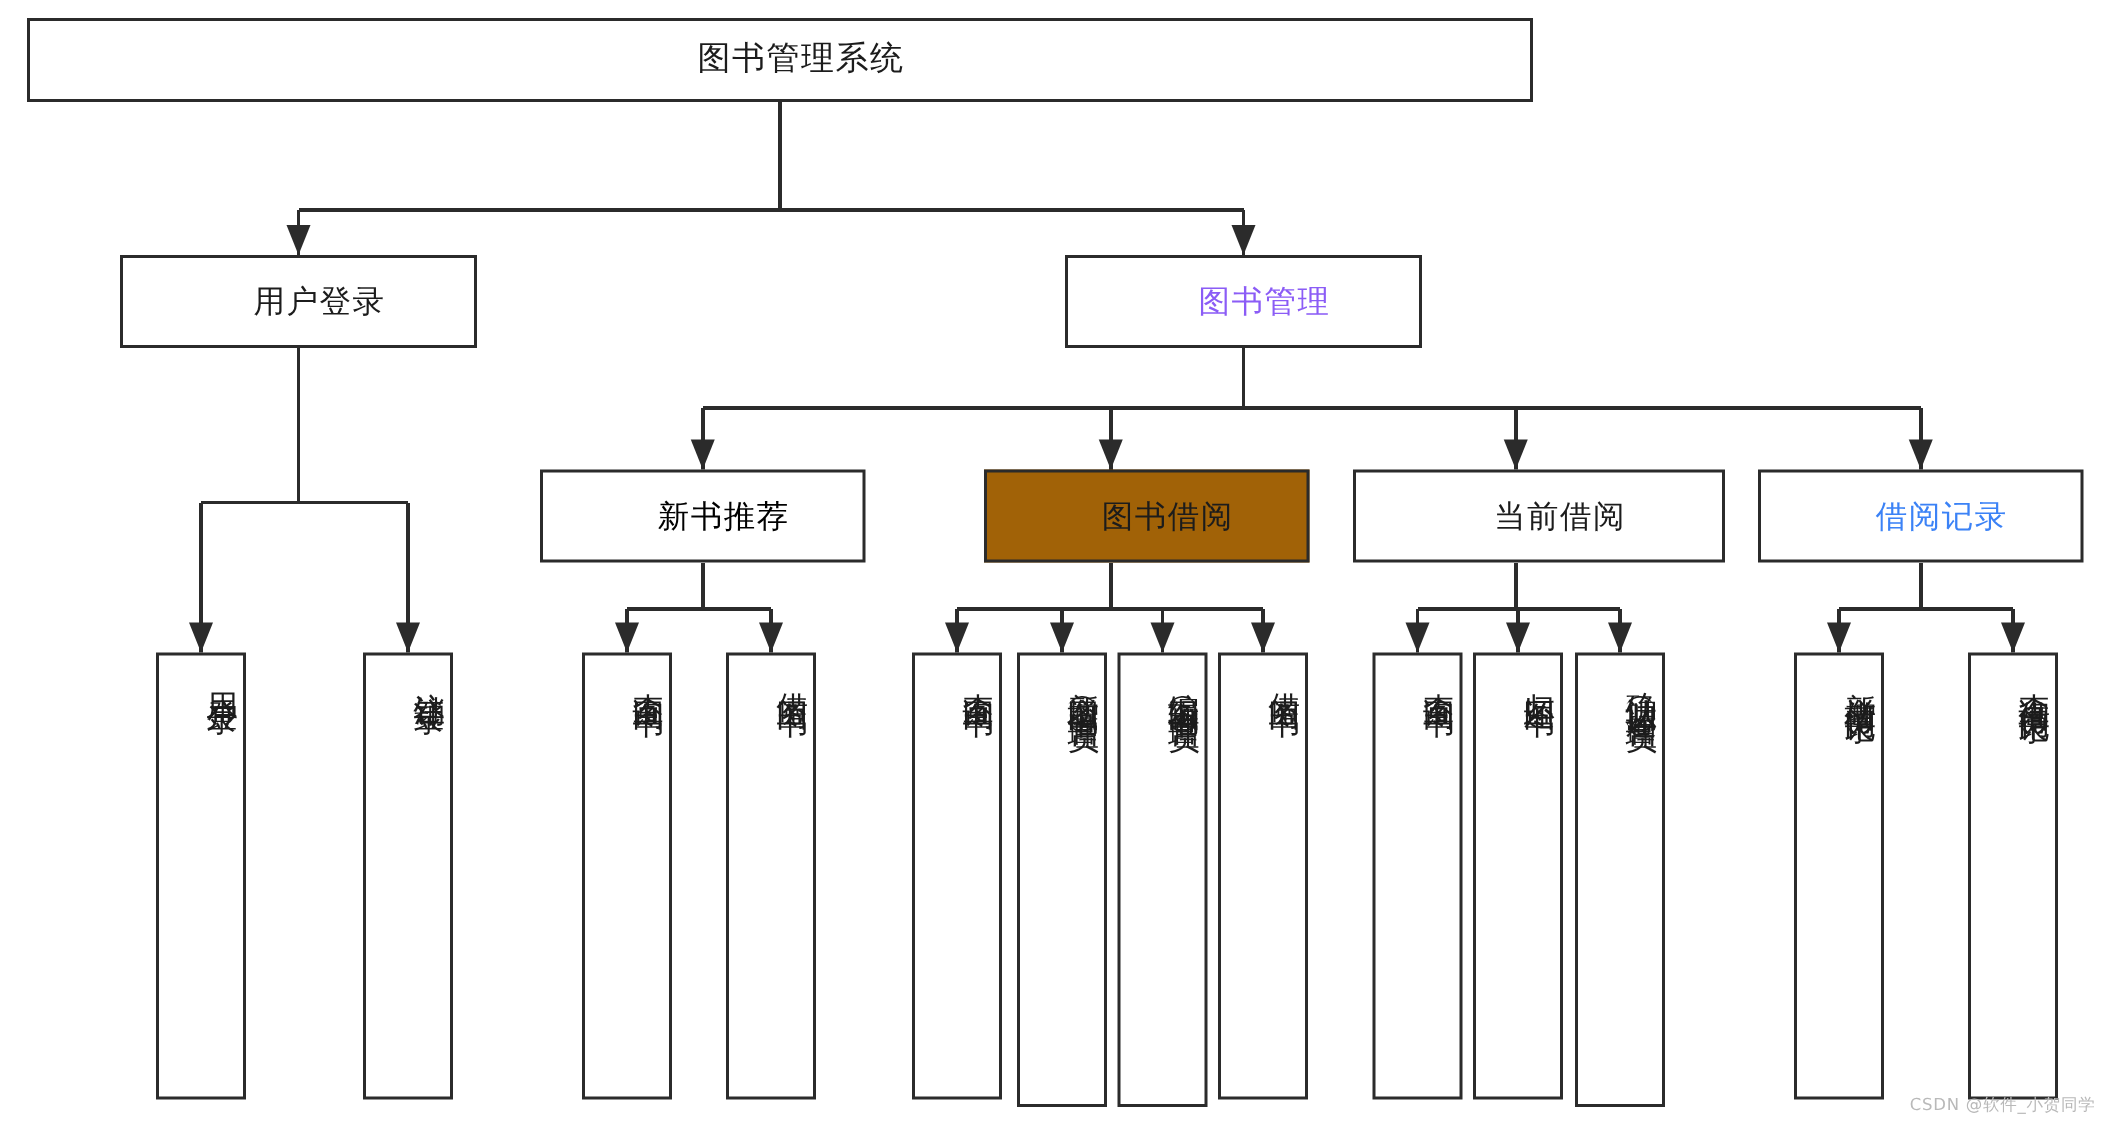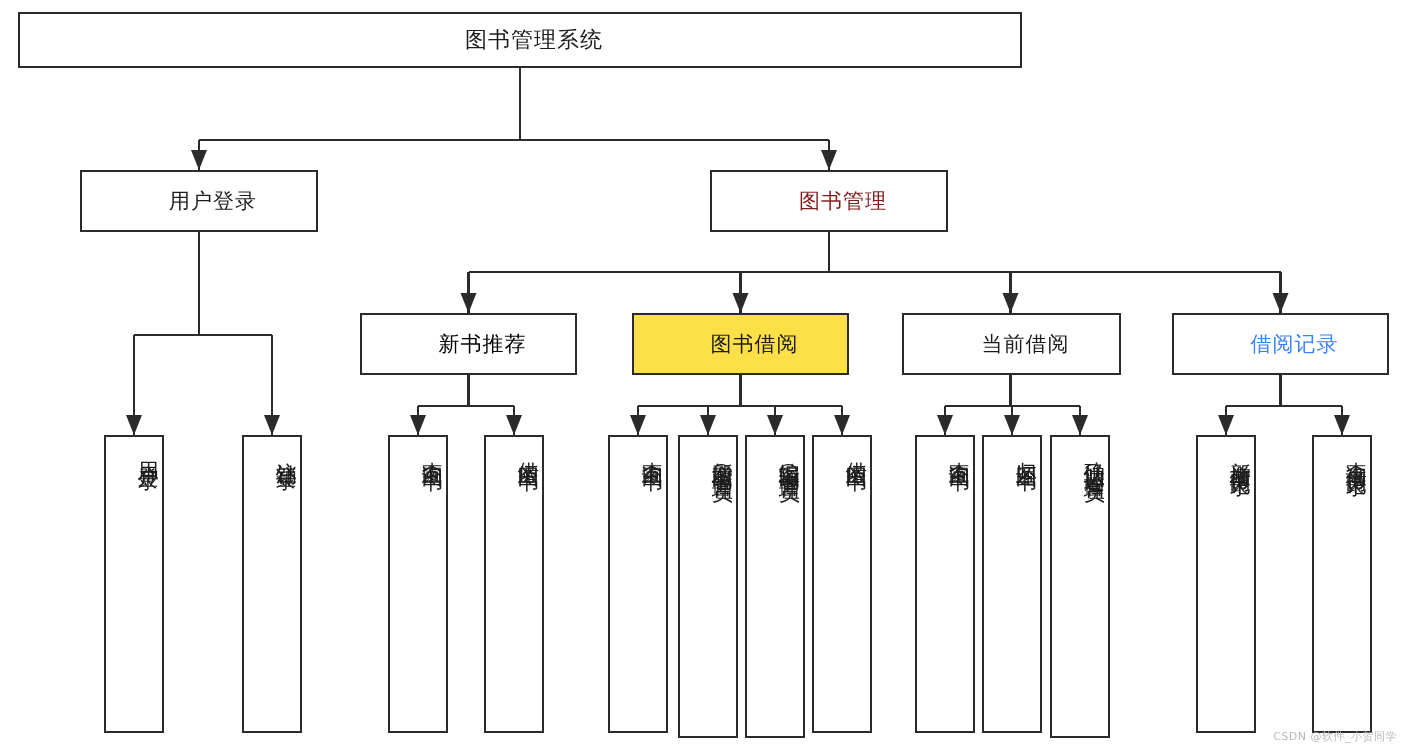--- a/index.html
+++ b/index.html
@@ -125,29 +125,29 @@
       <path d="M 1334 415 L 1350 415 L 1342 435 Z" fill="#2b2b2b"></path>
     </svg>
   <div id="node-layer">
       <div class="node root" style="left: 18px; top: 12px; width: 1004px; height: 56px; border-color: rgb(43, 43, 43); background: rgb(255, 255, 255);">
         <span class="label" style="color: rgb(28, 28, 28);">图书管理系统</span>
       </div>
       <div class="node" style="left: 80px; top: 170px; width: 238px; height: 62px; border-color: rgb(43, 43, 43); background: rgb(255, 255, 255);">
         <span class="label" style="color: rgb(28, 28, 28);">用户登录</span>
       </div>
       <div class="node" style="left: 710px; top: 170px; width: 238px; height: 62px; border-color: rgb(43, 43, 43); background: rgb(255, 255, 255);">
-        <span class="label" style="color: #7f1d1d;">图书管理</span>
+        <span class="label" style="color: #8b5cf6;">图书管理</span>
       </div>
       <div class="node" style="left: 360px; top: 313px; width: 217px; height: 62px; border-color: rgb(43, 43, 43); background: rgb(255, 255, 255);">
         <span class="label" style="color: #000000;">新书推荐</span>
       </div>
-      <div class="node" style="left: 632px; top: 313px; width: 217px; height: 62px; border-color: rgb(43, 43, 43); background: #fde047;">
+      <div class="node" style="left: 656px; top: 313px; width: 217px; height: 62px; border-color: rgb(43, 43, 43); background: #a16207;">
         <span class="label" style="color: rgb(28, 28, 28);">图书借阅</span>
       </div>
-      <div class="node" style="left: 902px; top: 313px; width: 219px; height: 62px; border-color: rgb(43, 43, 43); background: rgb(255, 255, 255);">
+      <div class="node" style="left: 902px; top: 313px; width: 248px; height: 62px; border-color: rgb(43, 43, 43); background: rgb(255, 255, 255);">
         <span class="label" style="color: rgb(28, 28, 28);">当前借阅</span>
       </div>
       <div class="node" style="left: 1172px; top: 313px; width: 217px; height: 62px; border-color: rgb(43, 43, 43); background: rgb(255, 255, 255);">
         <span class="label" style="color: #3b82f6;">借阅记录</span>
       </div>
       <div class="node vertical" style="left: 104px; top: 435px; width: 60px; height: 298px; border-color: rgb(43, 43, 43); background: rgb(255, 255, 255);">
         <span class="label" style="color: rgb(28, 28, 28);">用户登录</span>
       </div>
       <div class="node vertical" style="left: 242px; top: 435px; width: 60px; height: 298px; border-color: rgb(43, 43, 43); background: rgb(255, 255, 255);">
         <span class="label" style="color: rgb(28, 28, 28);">注销登录</span>

